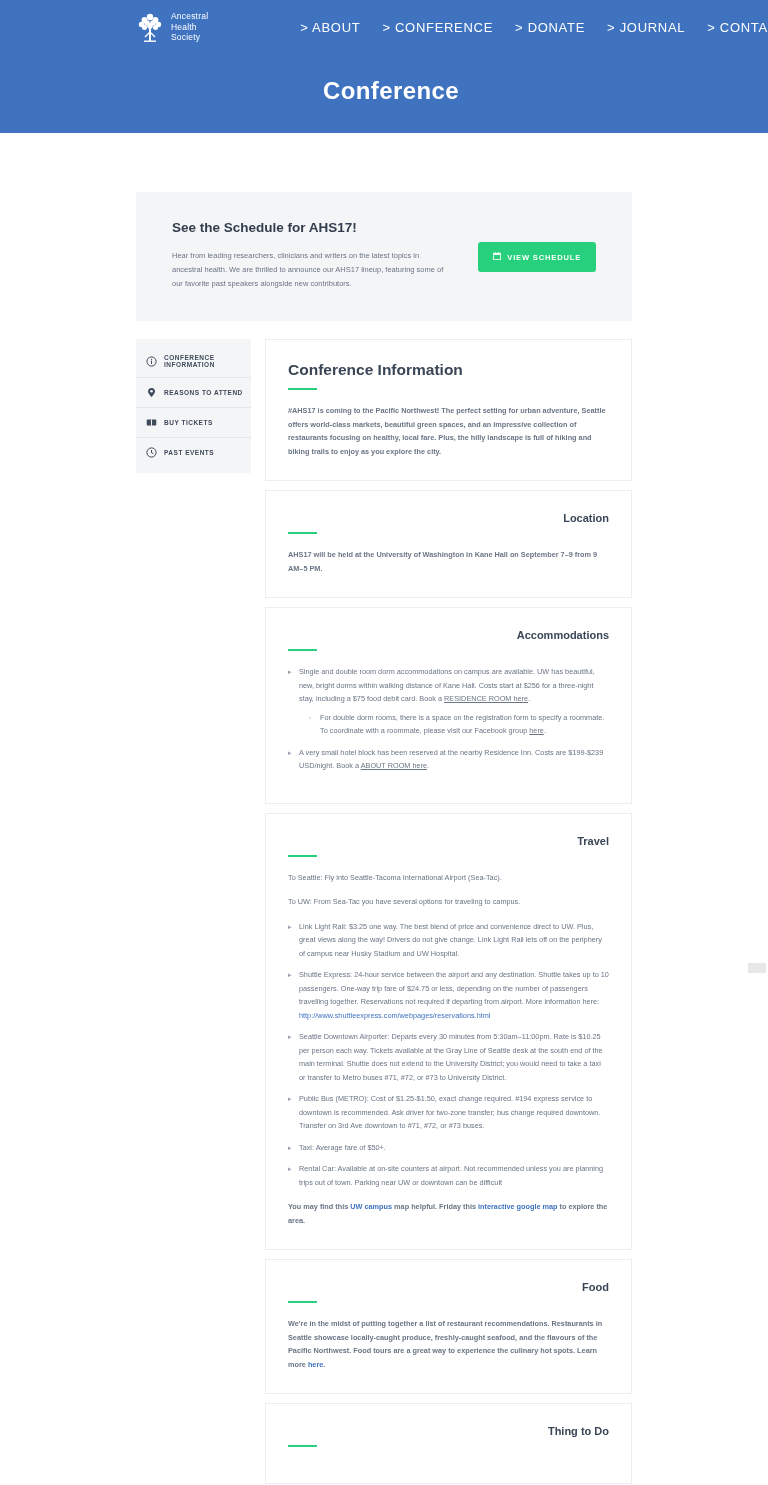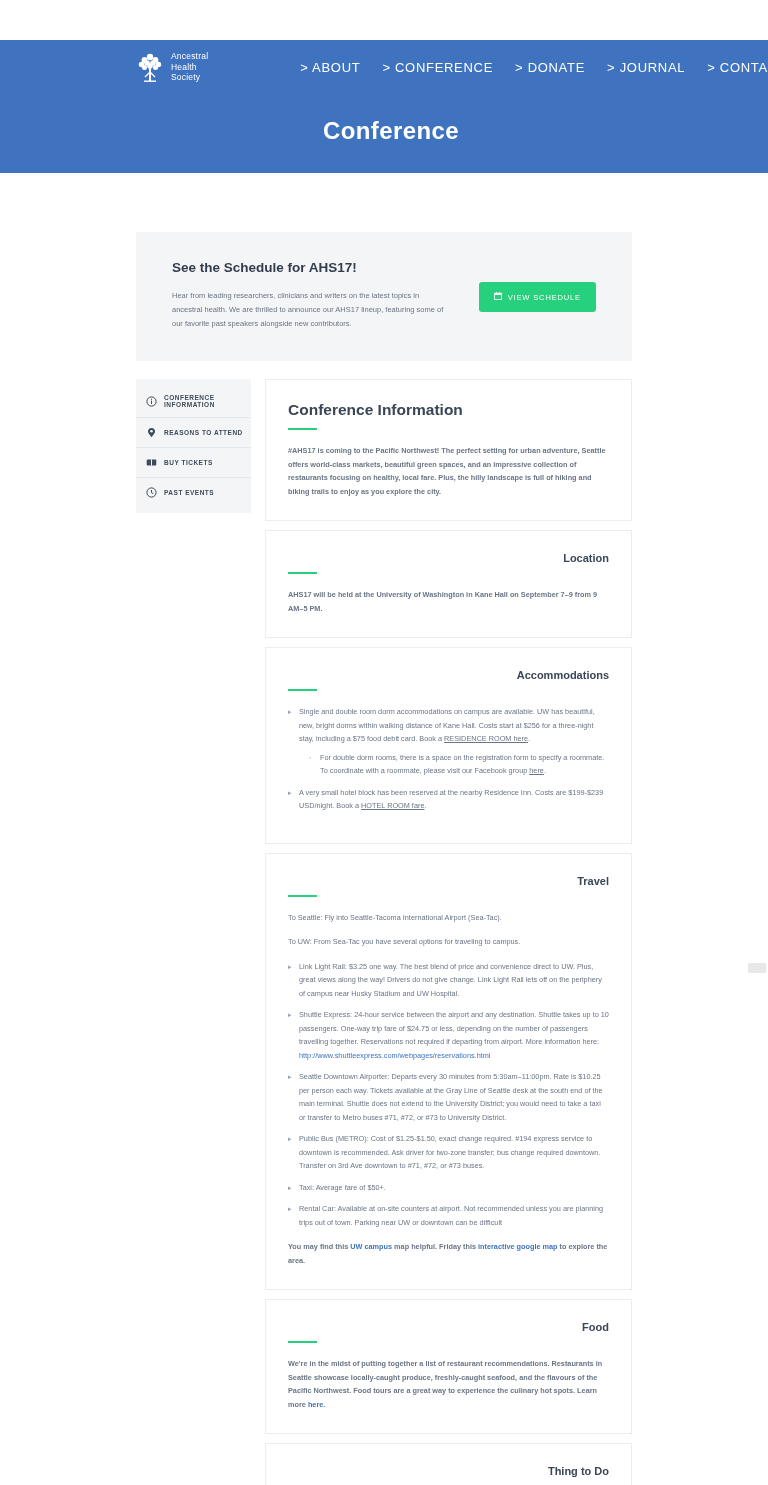--- a/index.html
+++ b/index.html
@@ -15,21 +15,20 @@
   .hero {
     background: #3f73c0;
     height: 133px;
     position: relative;
   }
   .navbar {
     display: flex;
     align-items: center;
     padding: 8px 0 0 0;
     height: 46px;
-    margin-top: 40px;
   }
   .brand {
     display: flex;
     align-items: center;
     margin-left: 136px;
     gap: 7px;
   }
   .brand-logo { width: 28px; height: 34px; }
   .brand-text {
     color: #ffffff;
@@ -99,21 +98,21 @@
     color: #6a7585;
     max-width: 310px;
   }
   .promo-btn {
     margin-top: 22px;
     background: #26d07c;
     color: #fff;
     border: none;
     border-radius: 3px;
     font-size: 7.6px;
-    font-weight: normal;
+    font-weight: bold;
     letter-spacing: .8px;
     padding: 10px 15px;
     cursor: pointer;
     display: flex;
     align-items: flex-end;
     gap: 6px;
     white-space: nowrap;
   }
 
   
@@ -347,21 +346,21 @@
         <ul class="bul">
           <li>
             <span>Single and double room dorm accommodations on campus are available. UW has beautiful, new, bright dorms within walking distance of Kane Hall. Costs start at $256 for a three-night stay, including a $75 food debit card. Book a </span><a class="ul" href="#">RESIDENCE ROOM here</a><span>.</span>
             <ul class="sub">
               <li>
                 <span>For double dorm rooms, there is a space on the registration form to specify a roommate. To coordinate with a roommate, please visit our Facebook group </span><a class="ul" href="#">here</a><span>.</span>
               </li>
             </ul>
           </li>
           <li>
-            <span>A very small hotel block has been reserved at the nearby Residence Inn. Costs are $199-$239 USD/night. Book a </span><a class="ul" href="#">HOTEL ROOM fare</a><span>.</span>
+            <span>A very small hotel block has been reserved at the nearby Residence Inn. Costs are $199-$239 USD/night. Book a </span><a class="ul" href="#">ABOUT ROOM here</a><span>.</span>
           </li>
         </ul>
       </div>
 
       <div class="card">
         <h3>Travel</h3>
         <div class="rule"></div>
         <p class="p">To Seattle: Fly into Seattle-Tacoma International Airport (Sea-Tac).</p>
         <p class="p">To UW: From Sea-Tac you have several options for traveling to campus.</p>
         <ul class="bul">

